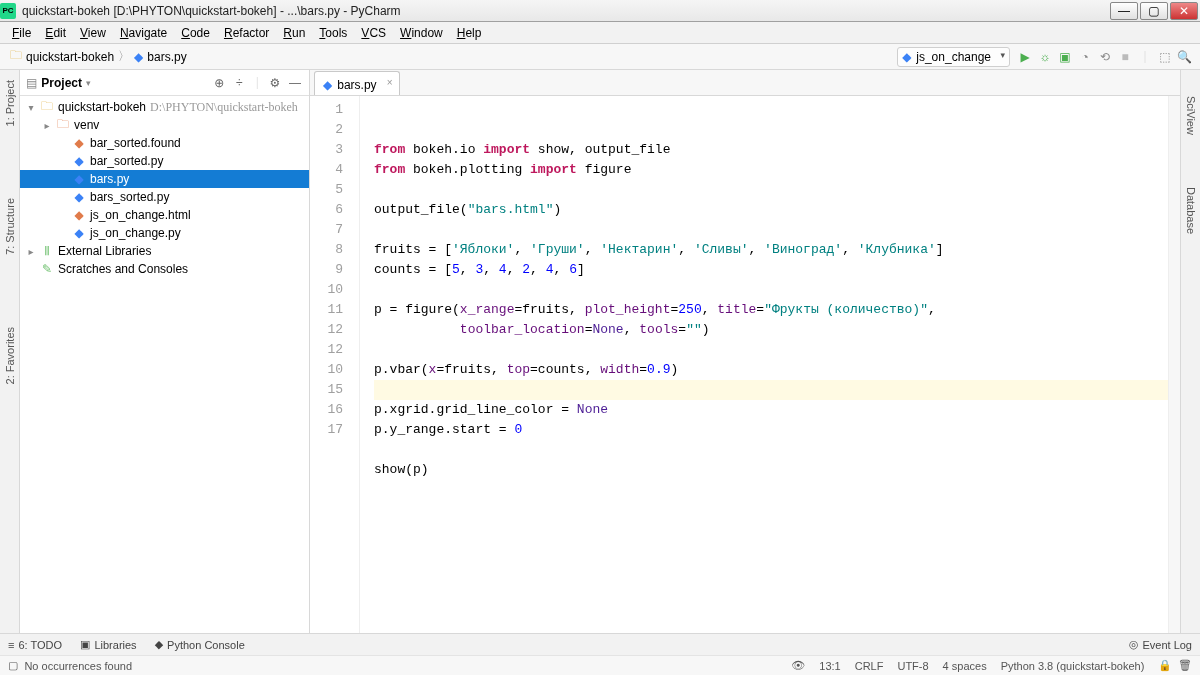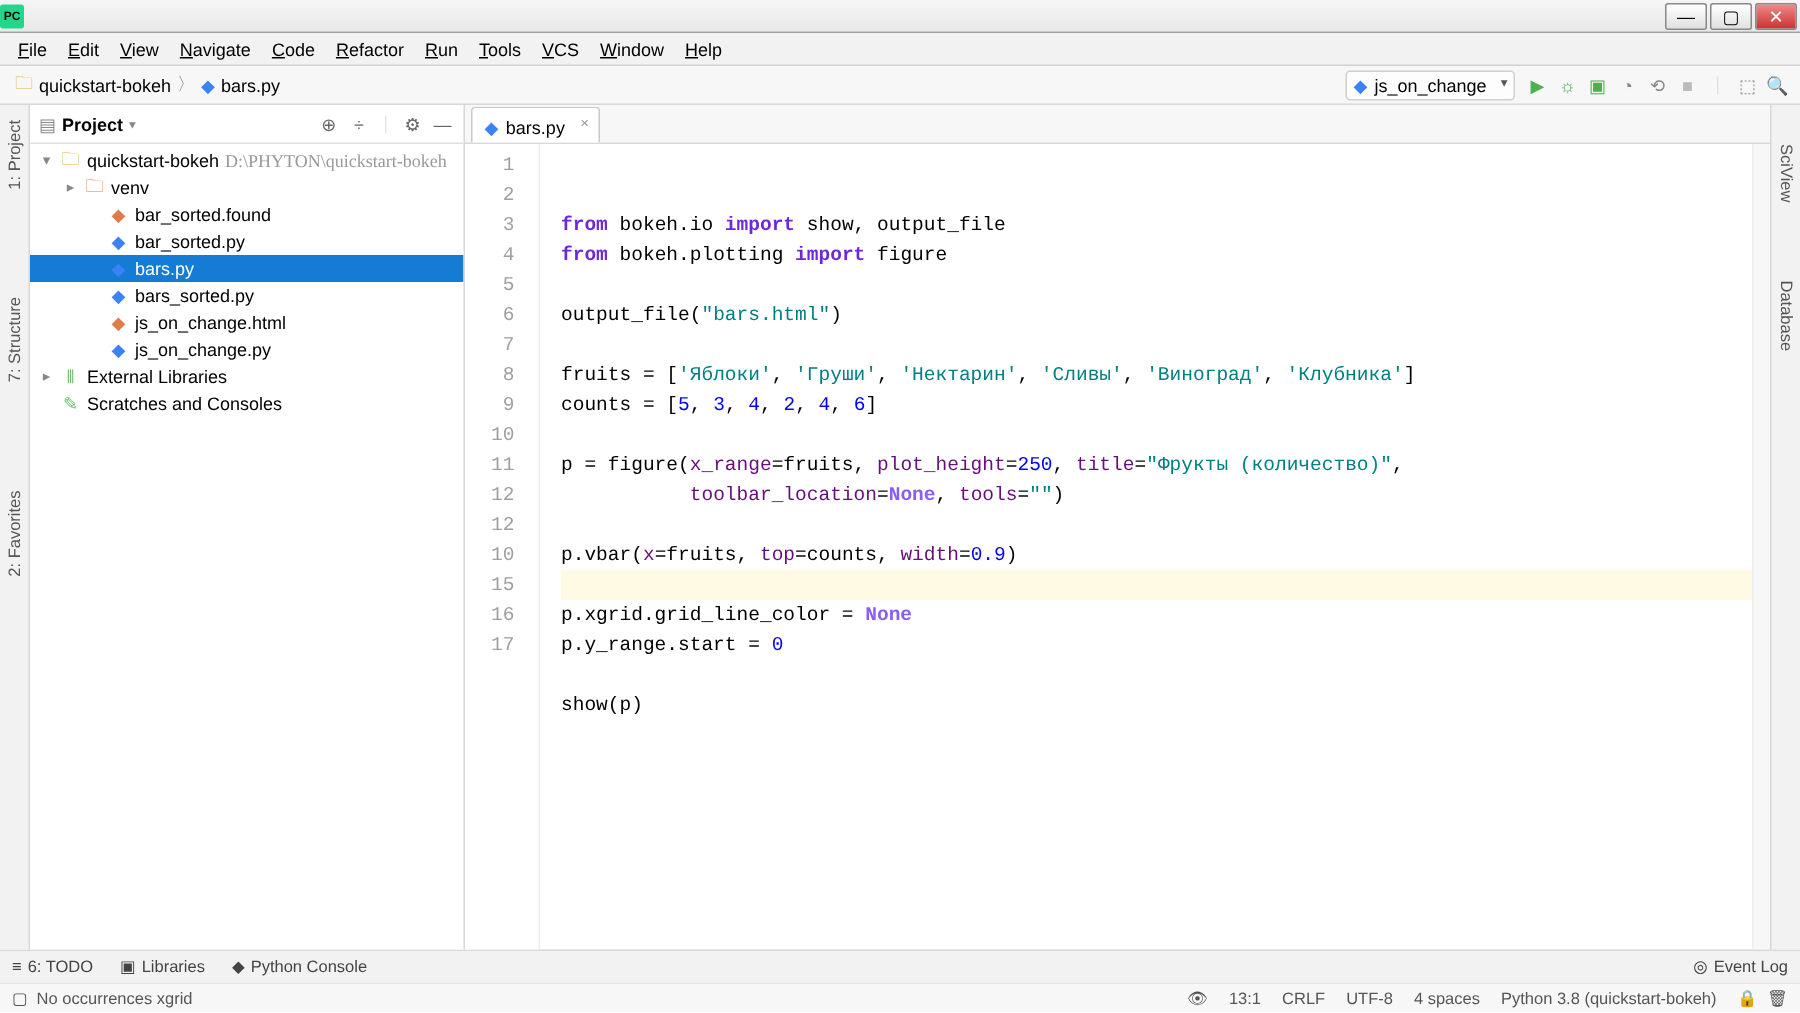--- a/index.html
+++ b/index.html
@@ -60,26 +60,26 @@
 .editor-tabs { height: 26px; border-bottom: 1px solid #d8d8d8; display: flex; align-items: flex-end; padding-left: 4px; background: #f7f7f7; }
 .editor-tab { height: 24px; border: 1px solid #c9c9c9; border-bottom: none; background: #fff; padding: 3px 22px 0 8px; display: flex; align-items: center; gap: 5px; position: relative; border-radius: 3px 3px 0 0; }
 .editor-tab .close-x { position: absolute; right: 6px; top: 5px; font-size: 10px; color: #999; }
 
 .editor-body { flex: 1; display: flex; font-family: "Consolas","Courier New",monospace; font-size: 13px; line-height: 20px; position: relative; min-height: 0; }
 .gutter { width: 50px; text-align: right; color: #a0a0a0; background: #fff; padding-top: 4px; border-right: 1px solid #eee; }
 .gutter div { padding-right: 16px; height: 20px; }
 .code { flex: 1; padding: 4px 0 0 14px; white-space: pre; position: relative; overflow: auto; }
 .code .line { height: 20px; }
 .code .line.hl { background: #fffae3; }
-.tok-kw { color: #6d28d9; font-weight: bold; }
+.tok-kw { color: #be185d; font-weight: bold; }
 .tok-str { color: #008080; }
 .tok-num { color: #0000ff; }
 .tok-fn { color: #000; }
 .tok-name { color: #660e7a; }
-.tok-none { color: #8b5cf6; font-weight: bold; }
+.tok-none { color: #4c1d95; font-weight: normal; }
 .code-marker { position: absolute; right: 0; top: 0; width: 12px; height: 100%; background: #f7f7f7; border-left: 1px solid #eee; }
 
 
 .bottom-bar { height: 22px; background: #f2f2f2; border-top: 1px solid #d8d8d8; display: flex; align-items: center; padding: 0 8px; gap: 18px; font-size: 11px; color: #444; }
 .bottom-bar .spacer { flex: 1; }
 .bottom-bar .bicon { display: inline-flex; align-items: center; gap: 4px; }
 
 
 .status-bar { height: 20px; background: #f7f7f7; border-top: 1px solid #e4e4e4; display: flex; align-items: center; padding: 0 8px; font-size: 11px; color: #555; }
 .status-bar .spacer { flex: 1; }
@@ -91,20 +91,21 @@
 .ico-py { color: #3b82f6; }
 .ico-html { color: #e07b4a; }
 .ico-lib { color: #6bbf6b; }
 .ico-scratch { color: #6bbf6b; }
 </style>
 </head>
 <body>
 
 <div class="titlebar">
   <div class="app-icon">PC</div>
+  <div class="title-text">quickstart-bokeh [D:\PHYTON\quickstart-bokeh] - ...\bars.py - PyCharm</div>
   <div class="win-controls">
     <div class="win-btn">—</div>
     <div class="win-btn">▢</div>
     <div class="win-btn close">✕</div>
   </div>
 </div>
 
 <div class="menubar" id="menubar">
     <span class="menu-item"><u>F</u>ile</span>
     <span class="menu-item"><u>E</u>dit</span>
@@ -277,21 +278,21 @@
     </span>
   <span class="spacer"></span>
   <span class="bicon">
       <span>◎</span>
       <span>Event Log</span>
     </span>
 </div>
 
 <div class="status-bar">
   <span style="margin-right:6px;">▢</span>
-  <span>No occurrences xgrid</span>
+  <span>No occurrences found</span>
   <span class="spacer"></span>
   <span>👁</span>
   <span class="seg">13:1</span>
   <span class="seg">CRLF</span>
   <span class="seg">UTF-8</span>
   <span class="seg">4 spaces</span>
   <span class="seg">Python 3.8 (quickstart-bokeh)</span>
   <span class="seg">🔒</span>
   <span class="seg" style="margin-left:6px;">🗑</span>
 </div>

